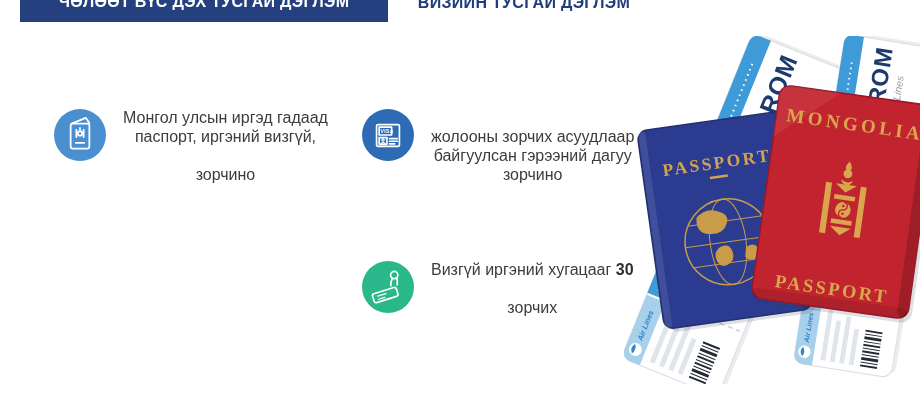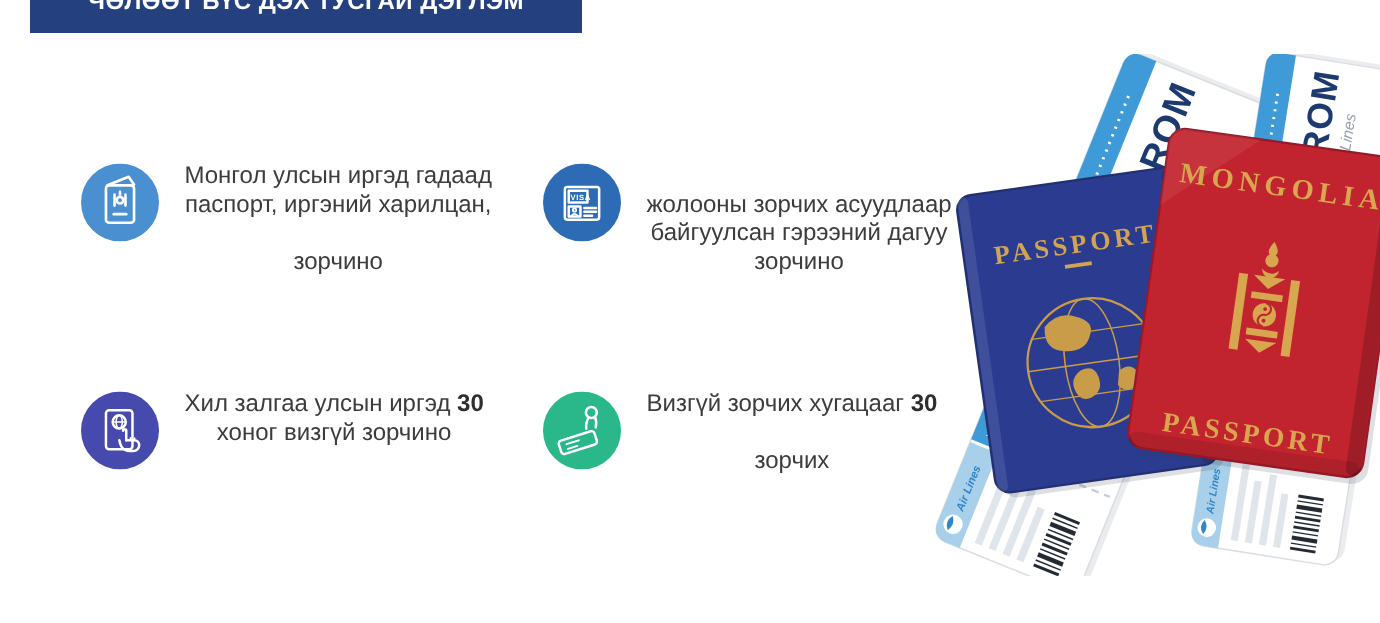--- a/index.html
+++ b/index.html
@@ -26,37 +26,40 @@
   .serif-t{font-family:"Liberation Serif",serif;}
 </style>
 </head>
 <body>
 
 <div class="canvas">
 
   <div class="topbar">
     <span class="topbar-title">ЧӨЛӨӨТ БҮС ДЭХ ТУСГАЙ ДЭГЛЭМ</span>
   </div>
+  <div class="right-header">
+    <span class="right-title">ВИЗИЙН ТУСГАЙ ДЭГЛЭМ</span>
+  </div>
 
   <div class="item" id="item1">
     <div class="icon-wrap">
       <svg width="52" height="52" viewBox="0 0 50 50">
         <circle cx="25" cy="25" r="25" fill="#4a8fd0"></circle>
         <g stroke="#fff" stroke-width="1.7" fill="none" stroke-linecap="round" stroke-linejoin="round">
           <rect x="16" y="14" width="18" height="24" rx="2"></rect>
           <path d="M17,14 L30.5,8.5 L34,13.5"></path>
           <path d="M21.5,20 v7 M28.5,20 v7 M25,18.2 v1.6"></path>
           <circle cx="25" cy="23.5" r="2.1"></circle>
           <path d="M21,32.5 h8"></path>
         </g>
       </svg>
     </div>
     <div class="txt">
       <span>Монгол улсын иргэд гадаад</span><br>
-      <span>паспорт, иргэний харилцан,</span><br>
+      <span>паспорт, иргэний визгүй,</span><br>
       <br>
       <span>зорчино</span>
     </div>
   </div>
 
   <div class="item" id="item2">
     <div class="icon-wrap">
       <svg width="52" height="52" viewBox="0 0 50 50">
         <circle cx="25" cy="25" r="25" fill="#2d6cb5"></circle>
         <g stroke="#fff" stroke-width="1.6" fill="none" stroke-linecap="round" stroke-linejoin="round">
@@ -71,54 +74,35 @@
       </svg>
     </div>
     <div class="txt">
       <br>
       <span>жолооны зорчих асуудлаар</span><br>
       <span>байгуулсан  гэрээний дагуу</span><br>
       <span>зорчино</span>
     </div>
   </div>
 
-  <div class="item" id="item3">
-    <div class="icon-wrap">
-      <svg width="52" height="52" viewBox="0 0 50 50">
-        <circle cx="25" cy="25" r="25" fill="#474aad"></circle>
-        <g stroke="#fff" stroke-width="1.6" fill="none" stroke-linecap="round" stroke-linejoin="round">
-          <rect x="16" y="12" width="17" height="25" rx="2"></rect>
-          <circle cx="24.5" cy="19.5" r="4.2"></circle>
-          <path d="M24.5,15.3 a2,4.2 0 0 0 0,8.4 M24.5,15.3 a2,4.2 0 0 1 0,8.4 M20.3,19.5 h8.4" stroke-width="1"></path>
-          <path d="M27,25.2 c0,-1.3 2,-1.3 2,0 v6"></path>
-          <path d="M29,31.2 h5 c2,0 3.3,1.4 3.3,3.3 0,2.1 -1.7,3.7 -3.8,3.7 h-2.3 c-2.9,0 -5.4,-2 -6.1,-4.8 l-.5,-2.2"></path>
-          <path d="M31.8,31.2 v-1.4 M34.3,31.2 v-1.2" stroke-width="1.2"></path>
-        </g>
-      </svg>
-    </div>
-    <div class="txt">
-      <span>Хил залгаа улсын иргэд </span><b>30</b><br>
-      <span>хоног визгүй зорчино</span>
-    </div>
-  </div>
 
   <div class="item" id="item4">
     <div class="icon-wrap">
       <svg width="52" height="52" viewBox="0 0 50 50">
         <circle cx="25" cy="25" r="25" fill="#2ab78a"></circle>
         <g stroke="#fff" stroke-width="1.6" fill="none" stroke-linecap="round" stroke-linejoin="round">
           <path d="M11.5,31.5 l19,-6 a2,2 0 0 1 2.5,1.3 l1.5,4.7 a2,2 0 0 1 -1.3,2.5 l-19,6 a2,2 0 0 1 -2.5,-1.3 l-1.5,-4.7 a2,2 0 0 1 1.3,-2.5 z"></path>
           <path d="M15,33.8 l8,-2.5 M16,36.8 l6,-1.9" stroke-width="1.2"></path>
           <circle cx="31" cy="13.5" r="3.5"></circle>
           <path d="M29.3,16.6 c-1.6,2.8 -2,4.8 -1.5,7.2 M33.3,16.2 c1,2.4 1,4.4 .5,6.8"></path>
         </g>
       </svg>
     </div>
     <div class="txt">
-      <span>Визгүй зорчих хугацааг </span><b>30</b><br>
+      <span>Визгүй иргэний хугацааг </span><b>30</b><br>
       <br>
       <span>зорчих</span>
     </div>
   </div>
 
   <svg class="illus" viewBox="0 0 324 348">
     <defs>
       <g id="tk">
         <rect x="-172" y="-48" width="350" height="104" rx="10" fill="rgba(55,65,85,0.10)"></rect>
         <rect x="-175" y="-52" width="350" height="104" rx="10" fill="#ffffff" stroke="#d8dde3" stroke-width="1"></rect>

